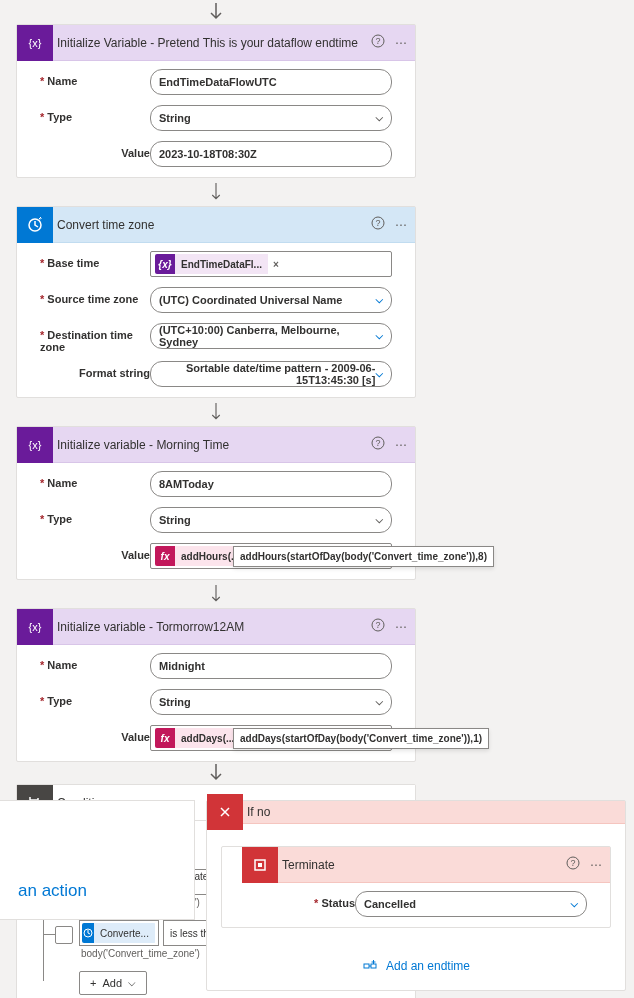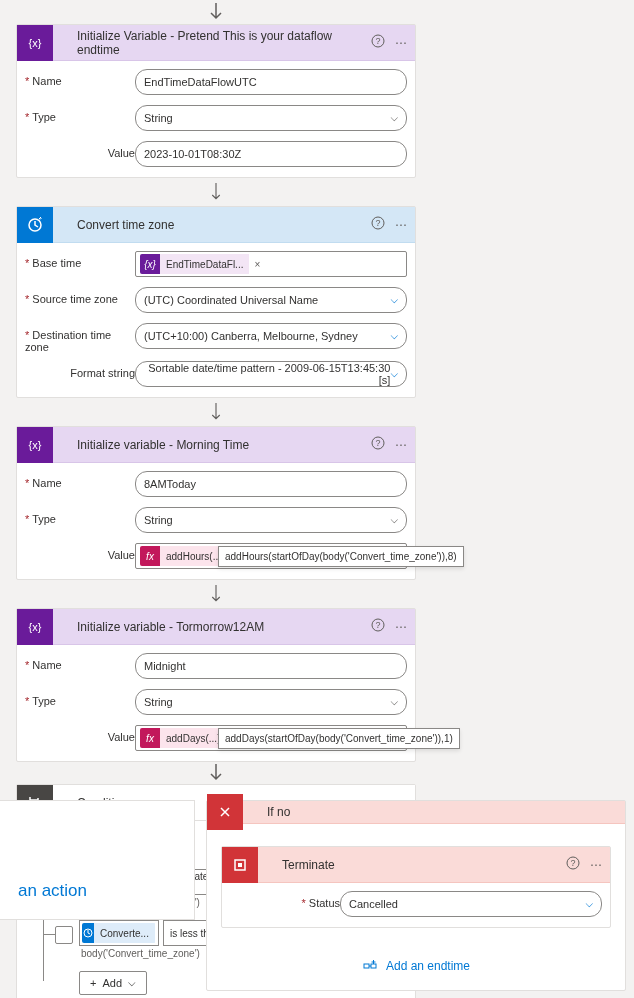--- a/index.html
+++ b/index.html
@@ -50,51 +50,53 @@
       background: #d4e7f6;
       border-bottom: 1px solid #c1dcf0;
     }
     .card-header.condition {
       background: #fff;
       border-bottom: 1px solid #e1dfdd;
     }
     .card-header.red {
       background: #fadbd8;
       border-bottom: 1px solid #f5c5bf;
+      margin-left: 20px;
     }
     .icon-block {
       width: 36px;
       height: 36px;
       display: flex;
       align-items: center;
       justify-content: center;
       flex-shrink: 0;
     }
     .icon-block.purple { background: #6a1b9a; }
     .icon-block.blue { background: #0078d4; }
     .icon-block.grey { background: #484644; }
     .icon-block.red { background: #d13438; }
     .icon-block svg { width: 18px; height: 18px; }
     .header-title {
       flex: 1;
-      padding-left: 24px;
+      padding-left: 4px;
       font-size: 12px;
       color: #323130;
     }
     .header-actions {
       display: flex;
       align-items: center;
       gap: 10px;
     }
     .help-icon, .menu-icon {
       color: #605e5c;
       cursor: pointer;
     }
     .card-body {
-      padding: 8px 8px;
+      padding: 8px 23px;
+      font-weight: bold;
     }
     .form-row {
       display: flex;
       align-items: flex-start;
       margin-bottom: 8px;
       min-height: 28px;
     }
     .form-row:last-child { margin-bottom: 0; text-align: right; }
     .form-label {
       width: 110px;
@@ -403,21 +405,21 @@
           <div class="select-input">
             <span>String</span>
             <span class="chevron">⌵</span>
           </div>
         </div>
       </div>
       <div class="form-row">
         <div class="form-label">Value</div>
         <div class="form-control">
           <div class="text-input">
-            <span>2023-10-01T08:30Z</span>
+            <span>2023-10-18T08:30Z</span>
           </div>
         </div>
       </div>
     </div>
   </div>
 
   <div class="arrow-down" style="margin-left:16px; width:400px; height:28px;">
     <svg viewBox="0 0 14 24" width="14" height="24">
         <path d="M7 0 L7 20 M2 16 L7 21 L12 16" stroke="#605e5c" stroke-width="1.5" fill="none"></path>
       </svg>

